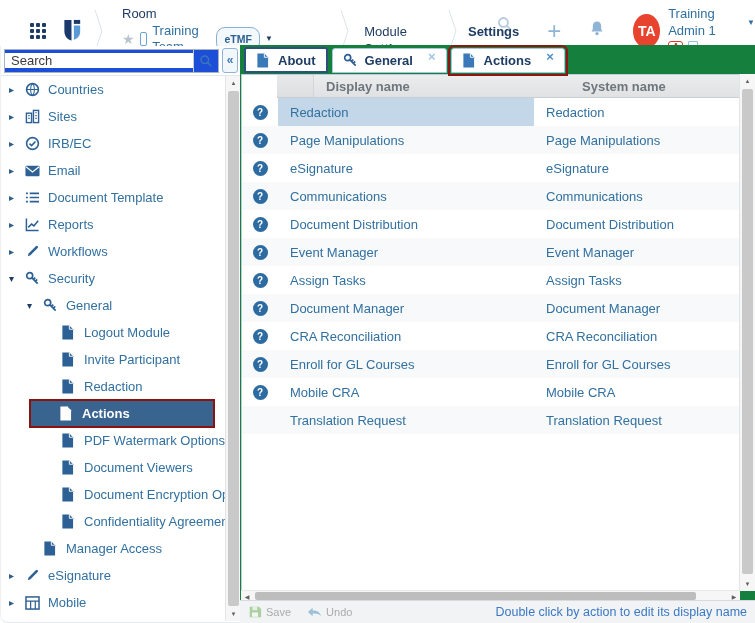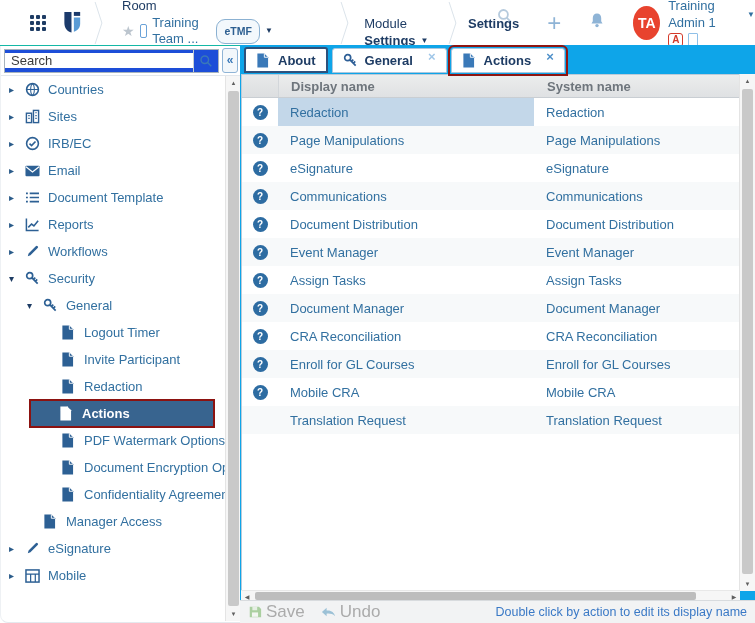--- a/index.html
+++ b/index.html
@@ -1,19 +1,19 @@
 <!DOCTYPE html>
 <html><head>
 <meta charset="utf-8">
 <style>
   html,body{margin:0;padding:0;background:#fff;}
   #app{position:relative;width:755px;height:623px;background:#fff;overflow:hidden;
        font-family:"Liberation Sans",sans-serif;-webkit-font-smoothing:antialiased;}
   
-  .topbar{position:absolute;top:0;left:0;right:0;height:45px;background:#fff;
+  .topbar{position:absolute;top:8px;left:0;right:0;height:45px;background:#fff;
           border-bottom:5px solid #14b8a6;display:flex;align-items:center;}
   .grid-icon{display:grid;grid-template-columns:repeat(3,4px);grid-gap:2px;margin:0 12px 0 30px;cursor:pointer;}
   .grid-icon i{width:4px;height:4px;background:#1e3c64;border-radius:1px;}
   .logo{width:26px;height:30px;margin:0 4px;}
   .chev{width:12px;height:42px;position:relative;margin:0 6px;}
   .chev::before,.chev::after{content:"";position:absolute;left:5px;width:1px;background:#dbe3ea;height:21px;}
   .chev::before{top:0;transform:skewX(18deg);}
   .chev::after{bottom:0;transform:skewX(-18deg);}
   .crumb{display:flex;flex-direction:column;justify-content:center;line-height:1.25;}
   .crumb .cap{font-size:13px;color:#1e3c64;}
@@ -61,54 +61,54 @@
   .lvl1{padding-left:8px;} .lvl2{padding-left:26px;} .lvl3{padding-left:44px;}
   .tree-item.selected{background:#38648f;outline:2px solid #8c1210;height:25px;
                       margin:1px 13px 1px 30px;padding-left:12px;}
   .tree-item.selected .tlabel{color:#fff;font-weight:bold;}
   .tree-item.selected{color:#fff;}
   .sb-scroll{position:absolute;top:30px;right:0;width:15px;bottom:1px;background:#f6f6f6;border-left:1px solid #e4e4e4;}
   .sbar-arrow{position:absolute;left:0;right:0;height:14px;color:#606060;font-size:6px;display:flex;
               align-items:center;justify-content:center;cursor:pointer;}
   .sbar-thumb{position:absolute;left:2px;right:2px;background:#c9c9c9;border-radius:2px;cursor:pointer;}
   
-  .main{position:absolute;left:240px;top:45px;right:0;bottom:0;background:#0ea5e9;}
+  .main{position:absolute;left:240px;top:45px;right:0;bottom:0;background:#15803d;}
   .tabs{position:absolute;top:1px;left:4px;right:0;height:27px;display:flex;align-items:flex-end;gap:4px;}
   .tab{height:23px;background:#fff;border:1px solid #a9c6de;border-top-left-radius:3px;border-top-right-radius:3px;
        display:flex;align-items:center;padding:0 10px;gap:7px;cursor:pointer;position:relative;}
   .tab:first-child{border:2px solid #2e517c;height:22px;}
   .tab .tab-label{font-size:13px;font-weight:bold;color:#1e3c64;white-space:nowrap;}
   .tab .tab-close{font-size:13px;font-weight:bold;color:#9fc6e8;margin-left:8px;line-height:1;
                   align-self:flex-start;margin-top:1px;cursor:pointer;}
   .tab.active .tab-close{color:#4d8fc9;}
   .tab.annotated{outline:2px solid #8e1511;outline-offset:1px;z-index:3;}
   .table-wrap{position:absolute;top:29px;left:1px;right:15px;bottom:32px;border:1px solid #bccbd8;
               border-bottom:none;overflow:hidden;background:#fff;}
-  .thead{display:flex;height:22px;background:linear-gradient(#eceded,#dfe1e3);border-bottom:1px solid #c9ced3;}
+  .thead{display:flex;height:22px;background:linear-gradient(#eceded,#dfe1e3);border-bottom:1px solid #c9ced3;margin-left:35px;}
   .th{font-size:13px;font-weight:bold;color:#6e757c;display:flex;align-items:center;}
   .th.c0{width:36px;border-right:1px solid #d2d6da;background:linear-gradient(#e8e9ea,#dcdee0);}
   .th.c1{width:244px;padding-left:12px;}
   .th.c2{flex:1;padding-left:12px;}
   .trow{display:flex;height:28px;align-items:stretch;}
   .trow:nth-child(even){background:#f7f9fa;}
   .td{display:flex;align-items:center;font-size:13px;color:#3270a0;}
   .td.c0{width:36px;justify-content:center;}
   .td.c1{width:244px;padding-left:12px;}
   .td.c2{flex:1;padding-left:12px;}
   .td.c1.sel{background:#c3d7e9;}
   .info-badge{width:15px;height:15px;border-radius:50%;background:#2d6ca2;color:#fff;font-size:10px;
               font-weight:bold;display:flex;align-items:center;justify-content:center;cursor:pointer;}
   .v-scroll{position:absolute;top:29px;right:0;width:15px;bottom:32px;background:#f6f6f6;border-left:1px solid #e4e4e4;}
   .h-scroll{position:absolute;left:1px;right:15px;bottom:22px;height:10px;background:#f6f6f6;border-top:1px solid #e8e8e8;}
   .h-arrow{position:absolute;top:0;bottom:0;width:12px;color:#606060;font-size:6px;display:flex;
            align-items:center;justify-content:center;cursor:pointer;}
   .h-thumb{position:absolute;top:1px;bottom:1px;left:14px;right:44px;background:#bdbdbd;border-radius:2px;cursor:pointer;}
   .footer{position:absolute;left:0;right:0;bottom:0;height:22px;background:#f2f3f4;border-top:1px solid #d8dbde;
           display:flex;align-items:center;padding:0 8px;gap:16px;}
-  .f-btn{display:flex;align-items:center;gap:4px;color:#ababab;font-size:17px;cursor:default;}
+  .f-btn{display:flex;align-items:center;gap:4px;color:#ababab;font-size:11px;cursor:default;}
   .f-btn svg{opacity:.65;}
   .f-hint{margin-left:auto;font-size:12.5px;color:#3a79c6;text-align:right;}
 </style>
 </head>
 <body>
 
 <div id="app">
 
   <div class="topbar">
     <div class="grid-icon">
@@ -287,21 +287,21 @@
     <span class="tlabel">General</span>
   </div>
         <div class="tree-item lvl3">
     <span class="arrow"></span>
     <span class="ticon">
             <svg width="13" height="15" viewBox="0 0 14 16">
               <path d="M1.5 0.5 h7.5 L13 4.5 V15.5 H1.5 z" fill="currentColor"></path>
               <path d="M9 0.5 V4.5 H13" fill="none" stroke="#fff" stroke-width="1"></path>
             </svg>
           </span>
-    <span class="tlabel">Logout Timer</span>
+    <span class="tlabel">Logout Module</span>
   </div>
         <div class="tree-item lvl3">
     <span class="arrow"></span>
     <span class="ticon">
             <svg width="13" height="15" viewBox="0 0 14 16">
               <path d="M1.5 0.5 h7.5 L13 4.5 V15.5 H1.5 z" fill="currentColor"></path>
               <path d="M9 0.5 V4.5 H13" fill="none" stroke="#fff" stroke-width="1"></path>
             </svg>
           </span>
     <span class="tlabel">Invite Participant</span>
@@ -328,20 +328,30 @@
   </div>
         <div class="tree-item lvl3">
     <span class="arrow"></span>
     <span class="ticon">
             <svg width="13" height="15" viewBox="0 0 14 16">
               <path d="M1.5 0.5 h7.5 L13 4.5 V15.5 H1.5 z" fill="currentColor"></path>
               <path d="M9 0.5 V4.5 H13" fill="none" stroke="#fff" stroke-width="1"></path>
             </svg>
           </span>
     <span class="tlabel">PDF Watermark Options</span>
+  </div>
+        <div class="tree-item lvl3">
+    <span class="arrow"></span>
+    <span class="ticon">
+            <svg width="13" height="15" viewBox="0 0 14 16">
+              <path d="M1.5 0.5 h7.5 L13 4.5 V15.5 H1.5 z" fill="currentColor"></path>
+              <path d="M9 0.5 V4.5 H13" fill="none" stroke="#fff" stroke-width="1"></path>
+            </svg>
+          </span>
+    <span class="tlabel">Document Viewers</span>
   </div>
         <div class="tree-item lvl3">
     <span class="arrow"></span>
     <span class="ticon">
             <svg width="13" height="15" viewBox="0 0 14 16">
               <path d="M1.5 0.5 h7.5 L13 4.5 V15.5 H1.5 z" fill="currentColor"></path>
               <path d="M9 0.5 V4.5 H13" fill="none" stroke="#fff" stroke-width="1"></path>
             </svg>
           </span>
     <span class="tlabel">Document Encryption Options</span>

